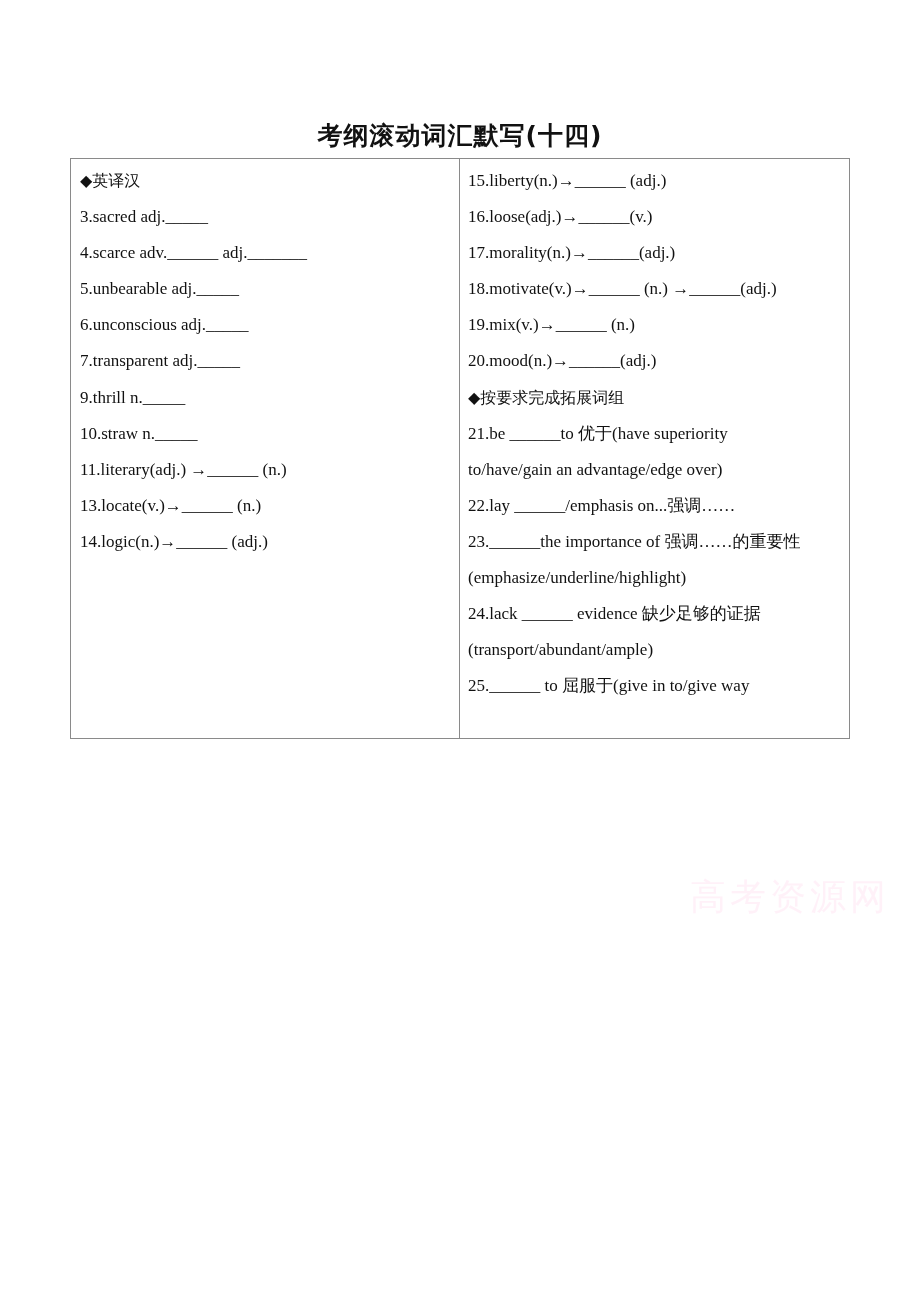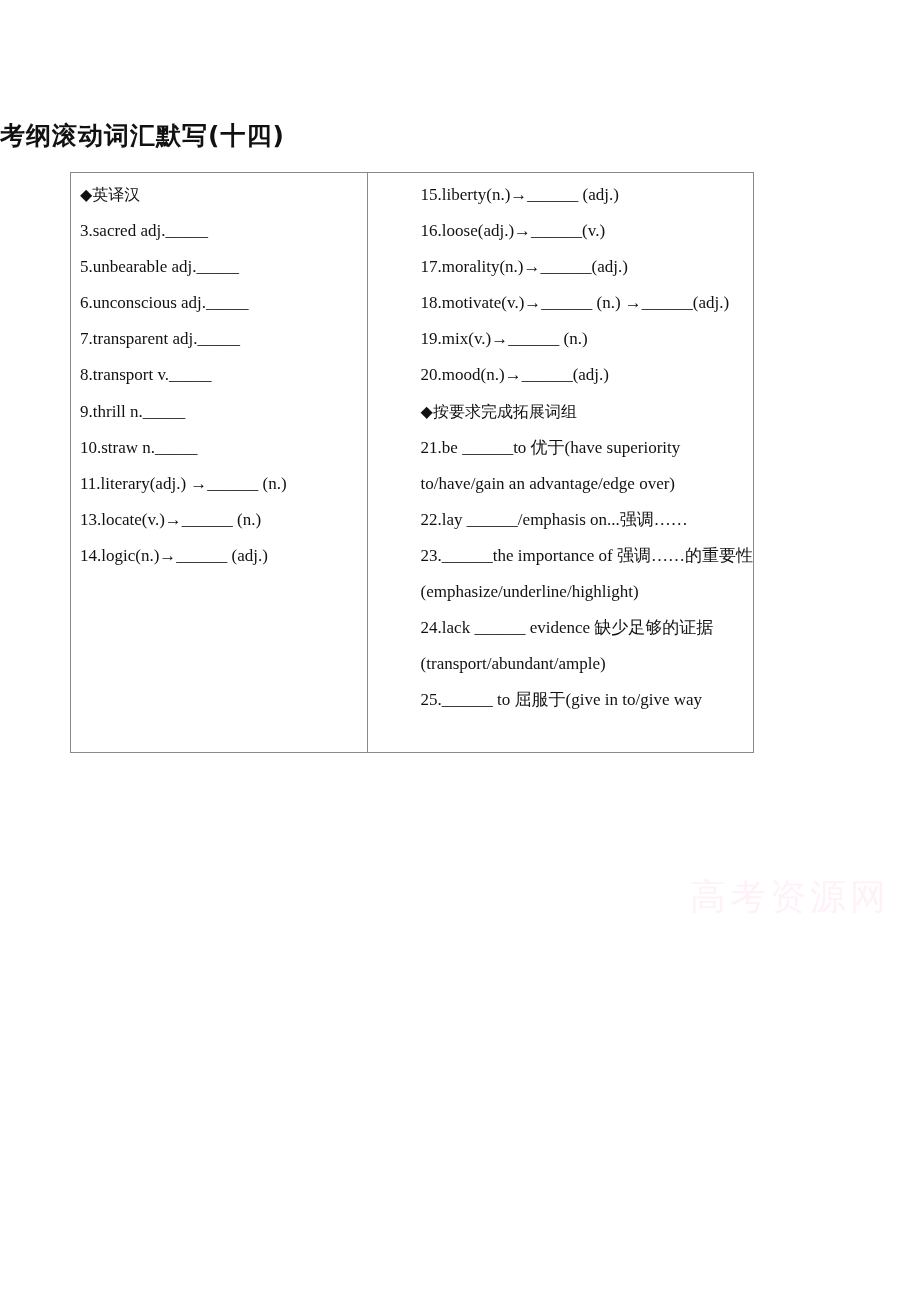--- a/index.html
+++ b/index.html
@@ -13,49 +13,49 @@
       position: relative;
       overflow: hidden;
       font-family: "Liberation Serif", "DejaVu Serif", serif;
       color: #111111;
     }
     .page-title {
       position: absolute;
       top: 116px;
       left: 0;
       width: 920px;
+      text-align: center;
       font-family: "DejaVu Sans", "Liberation Sans", sans-serif;
       font-weight: bold;
       font-size: 25px;
       letter-spacing: 1px;
       color: #111;
       line-height: 40px;
     }
     .vocab-table {
       position: absolute;
-      top: 172px;
+      top: 158px;
       left: 70px;
-      width: 684px;
+      width: 780px;
       height: 581px;
       border: 1px solid #8a8a8a;
       box-sizing: border-box;
       display: flex;
     }
     .col {
       box-sizing: border-box;
       padding: 4px 0 0 9px;
     }
     .col.left {
       width: 389px;
       border-right: 1px solid #8a8a8a;
     }
     .col.right {
       flex: 1;
       padding-left: 8px;
-      margin-left: 45px;
     }
     .line {
       height: 36.1px;
       line-height: 36px;
       font-size: 17px;
       white-space: nowrap;
     }
     .line.section {
       font-family: "DejaVu Sans", "Liberation Sans", sans-serif;
       font-size: 16px;
@@ -74,24 +74,24 @@
   </style>
 </head>
 <body>
 
 <div class="page-title">考纲滚动词汇默写(十四)</div>
 
 <div class="vocab-table">
   <div class="col left">
     <div class="line section">◆英译汉</div>
     <div class="line">3.sacred adj._____</div>
+    <div class="line">4.scarce adv.______ adj._______</div>
     <div class="line">5.unbearable adj._____</div>
     <div class="line">6.unconscious adj._____</div>
     <div class="line">7.transparent adj._____</div>
-    <div class="line">8.transport v._____</div>
     <div class="line">9.thrill n._____</div>
     <div class="line">10.straw n._____</div>
     <div class="line">11.literary(adj.) →______ (n.)</div>
     <div class="line">13.locate(v.)→______ (n.)</div>
     <div class="line">14.logic(n.)→______ (adj.)</div>
   </div>
   <div class="col right">
     <div class="line">15.liberty(n.)→______ (adj.)</div>
     <div class="line">16.loose(adj.)→______(v.)</div>
     <div class="line">17.morality(n.)→______(adj.)</div>

